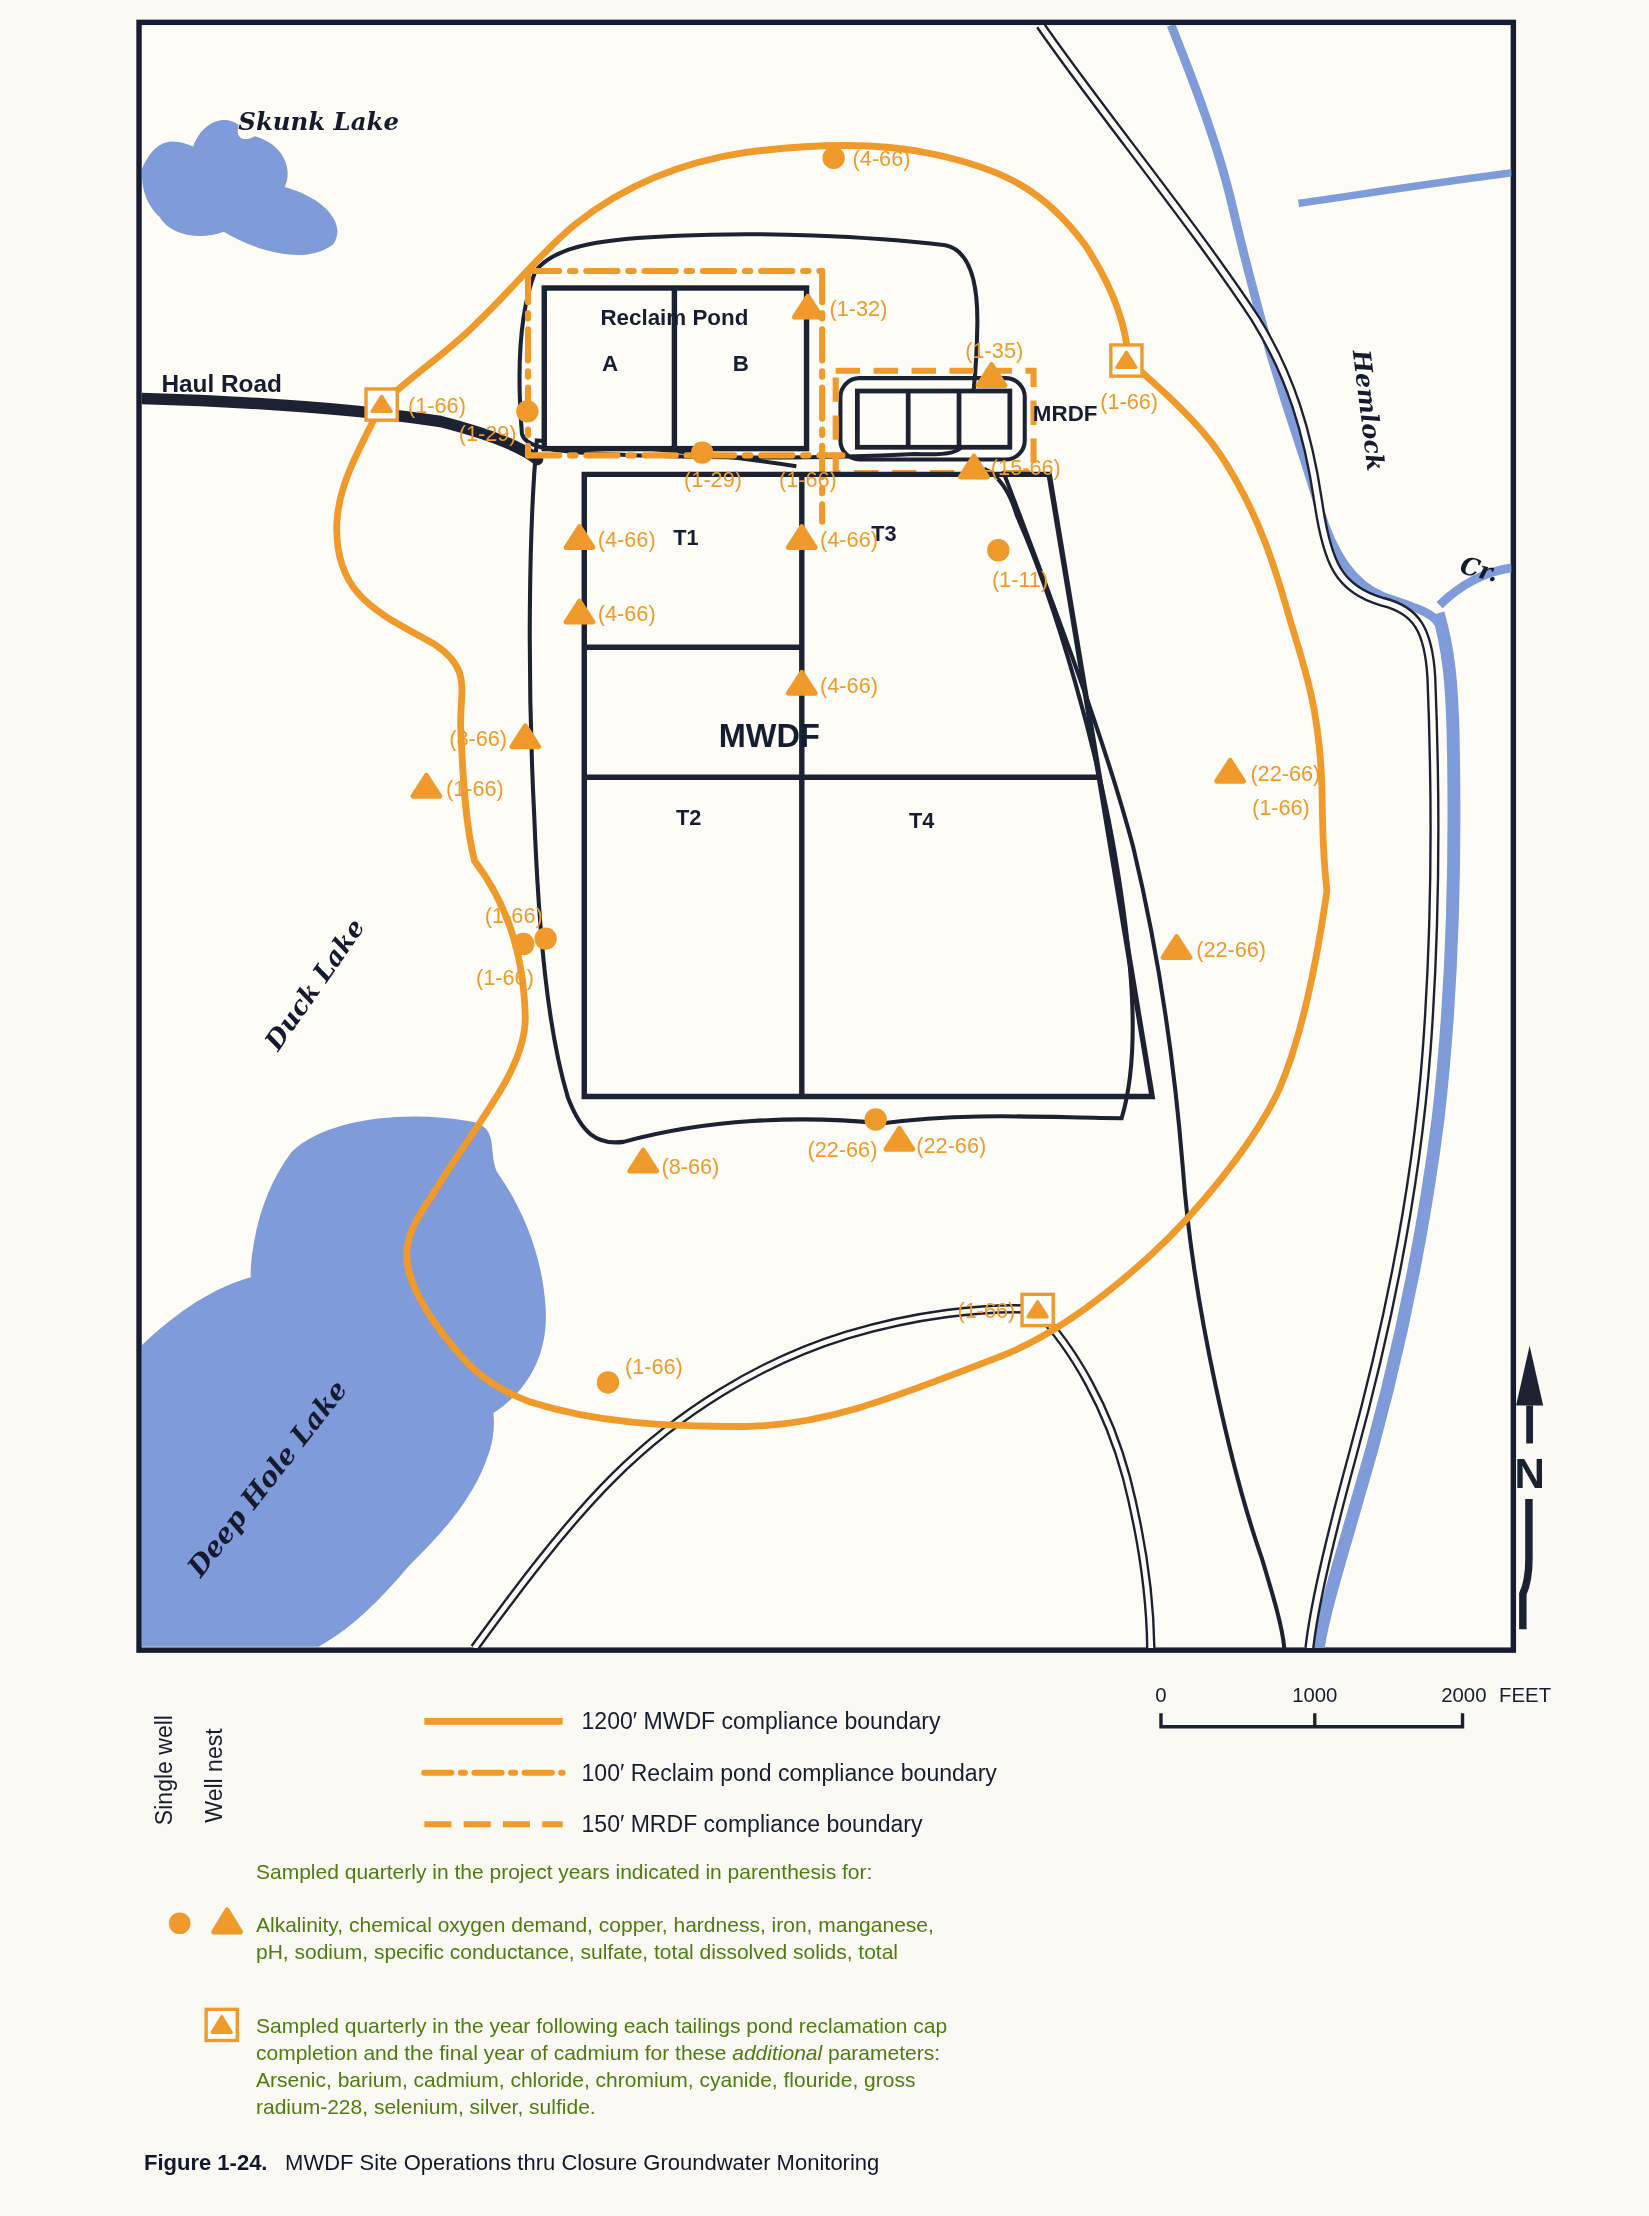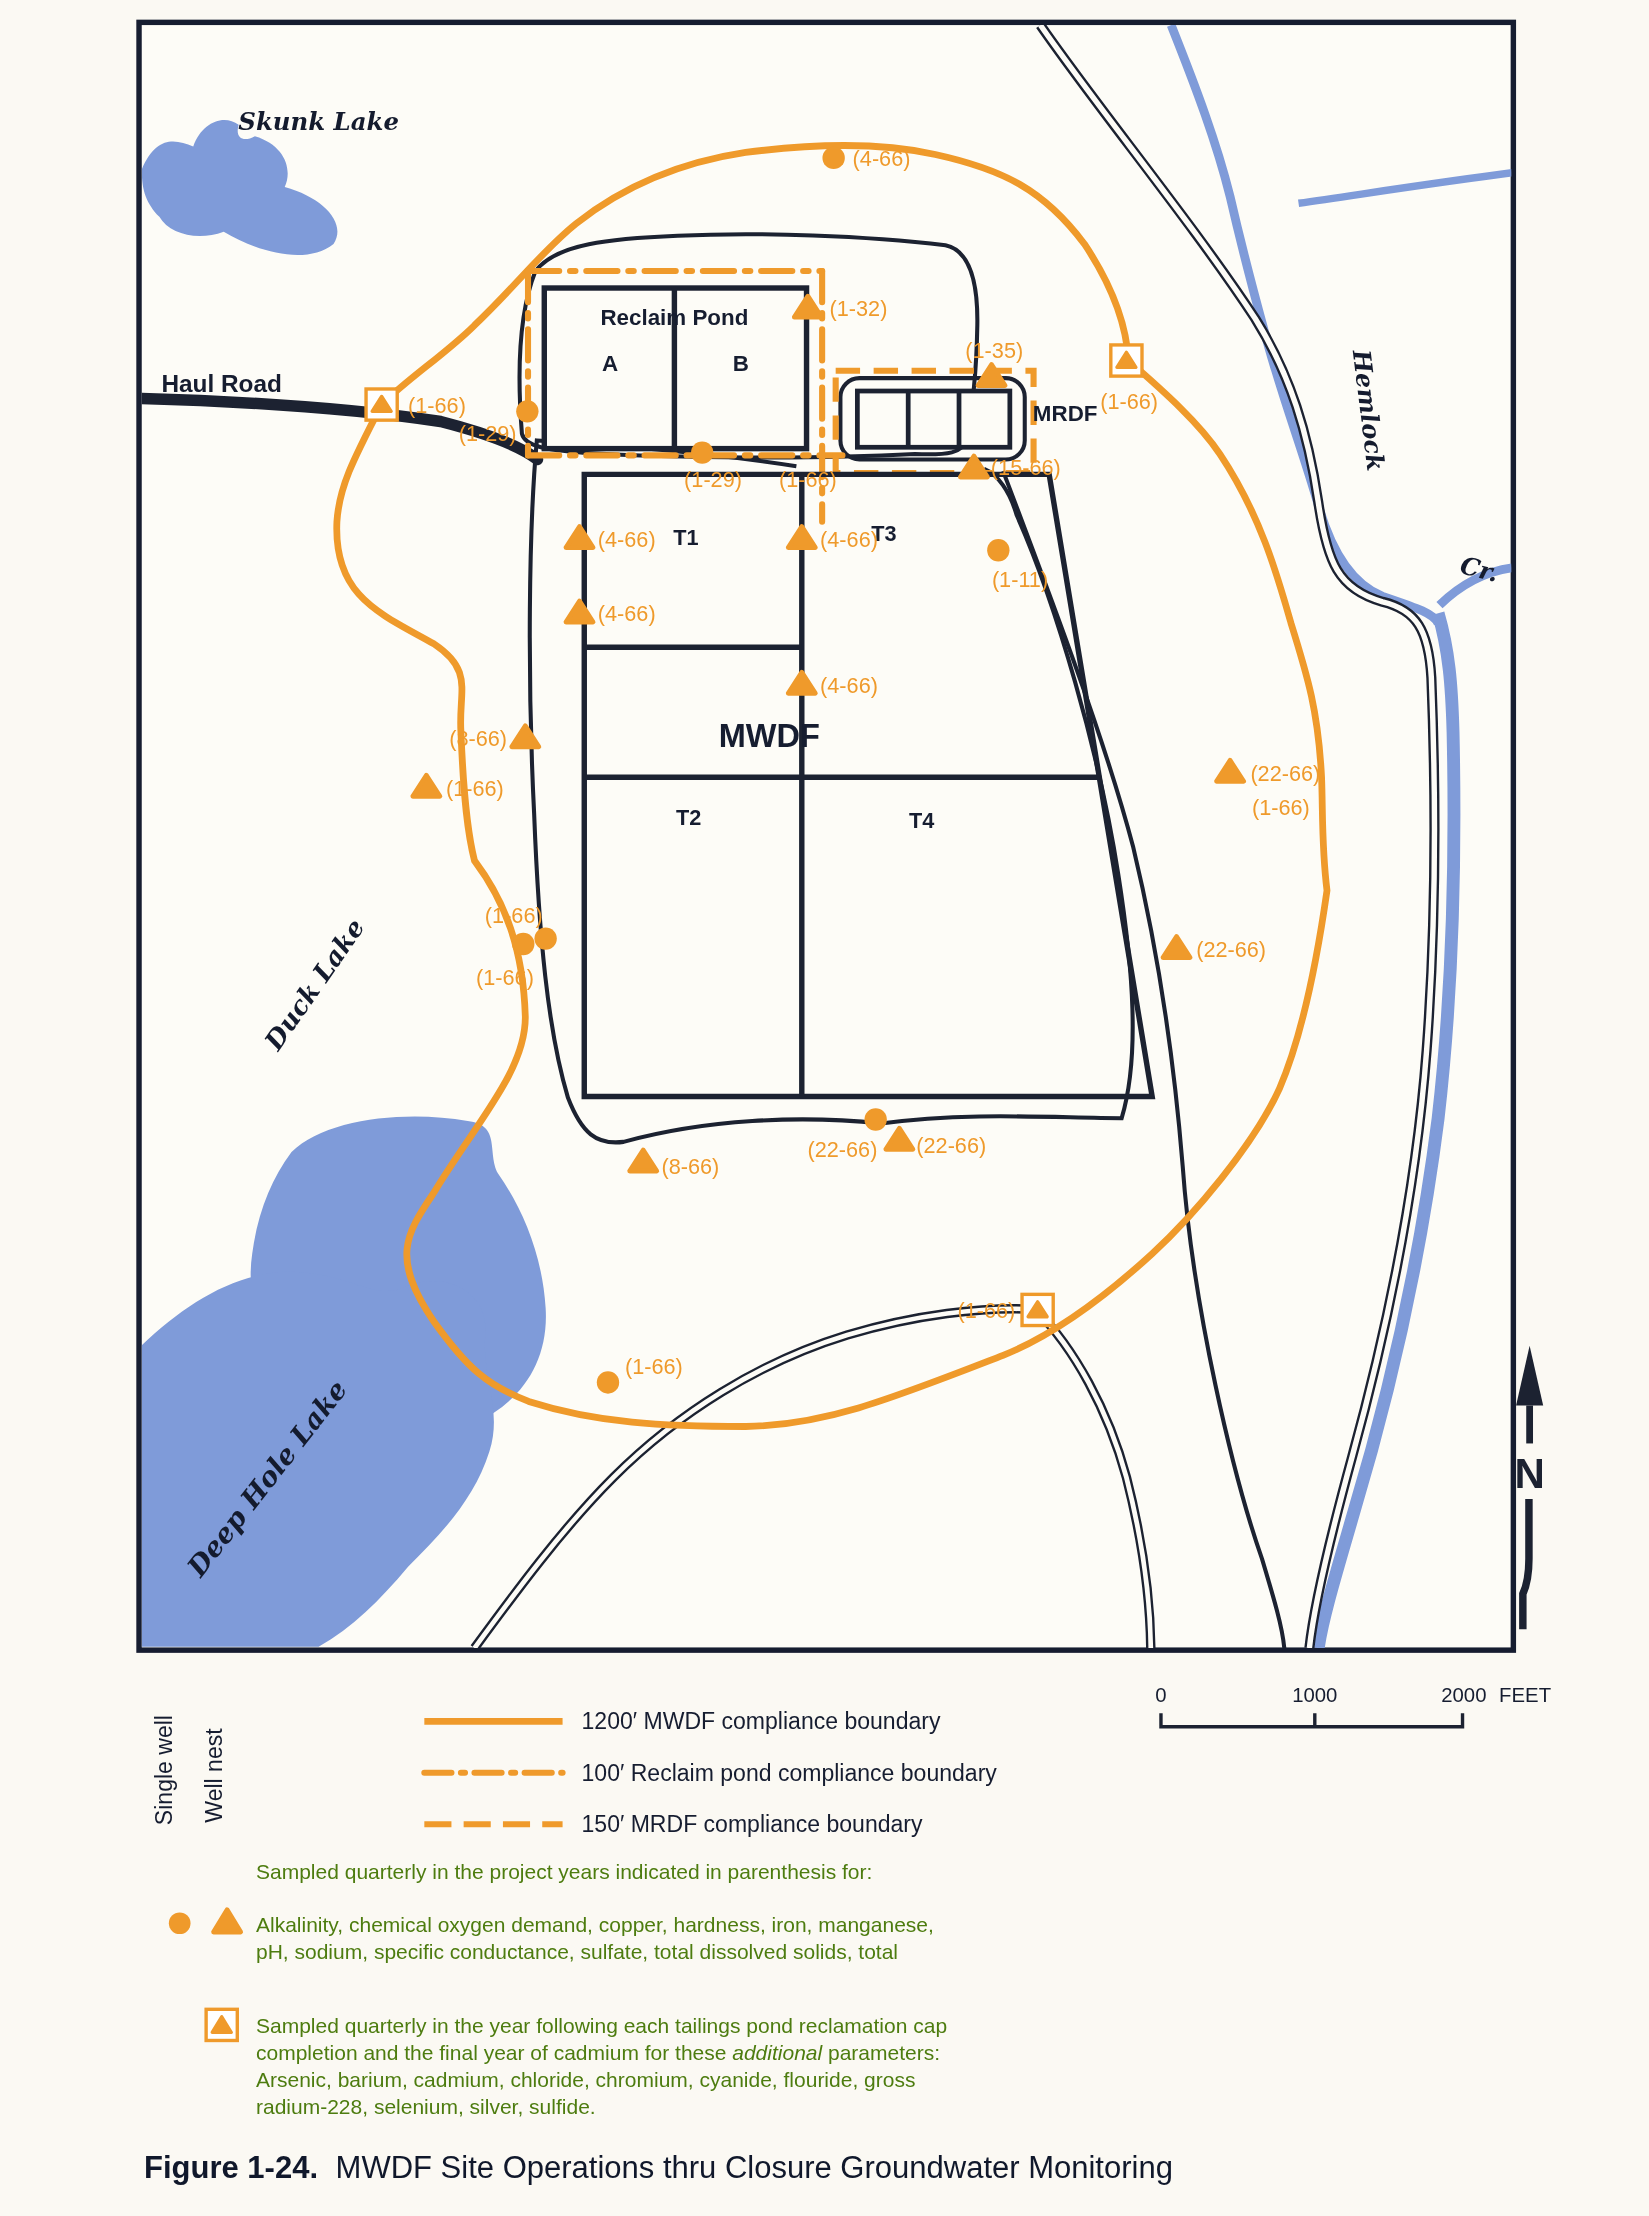--- a/index.html
+++ b/index.html
@@ -12,21 +12,21 @@
   #page{position:absolute;inset:0;}
   svg{position:absolute;left:0;top:0;}
   svg text{font-family:"Liberation Sans", sans-serif;}
   .lake-label{font-family:"DejaVu Serif", serif;font-style:italic;font-weight:bold;fill:#141b2e;}
   .fac-label{font-weight:bold;fill:#161d30;}
   .well-label{font-size:32px;fill:#ef9a2b;}
   .legend-label{font-size:34px;fill:#161d30;}
   .scale-num{font-size:30px;fill:#161d30;}
   .notes{position:absolute;left:256px;width:908px;font-size:21px;line-height:27px;color:#4d7c0f;}
   .notes .em{font-style:italic;text-align:center;}
-  #caption{position:absolute;left:144px;top:2150px;width:1423px;font-size:31px;color:#10182b;white-space:nowrap;}
+  #caption{position:absolute;left:144px;top:2150px;width:1423px;font-size:22px;color:#10182b;white-space:nowrap;}
   #caption .prefix{font-weight:bold;margin-right:17.6px;}
 </style>
 </head>
 <body>
 
 <div id="page">
 
 <svg width="1649" height="2216" viewBox="0 0 2433 3270">
   <defs>
     <clipPath id="mapclip">

